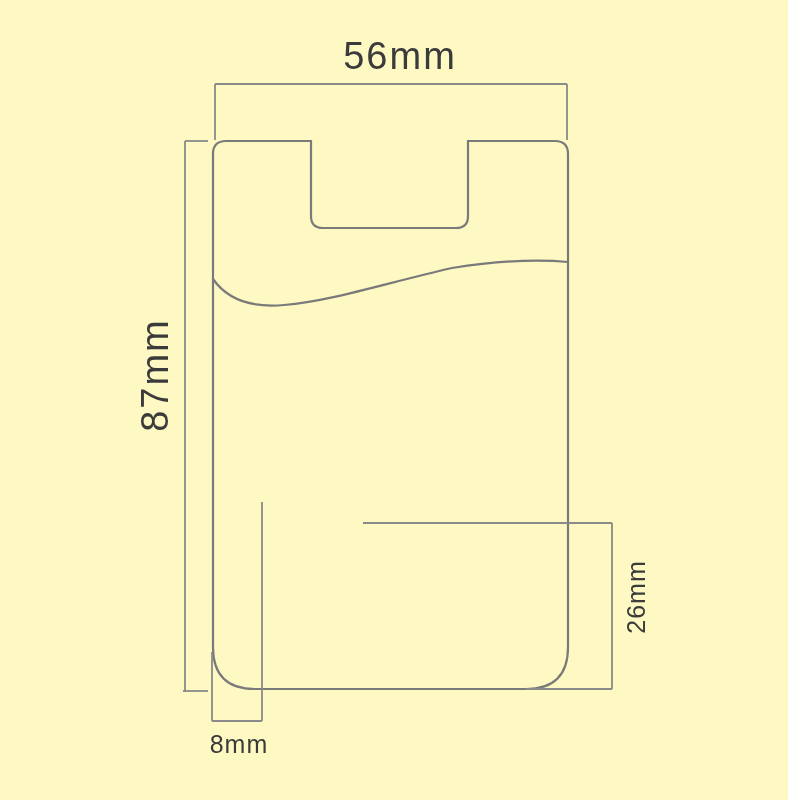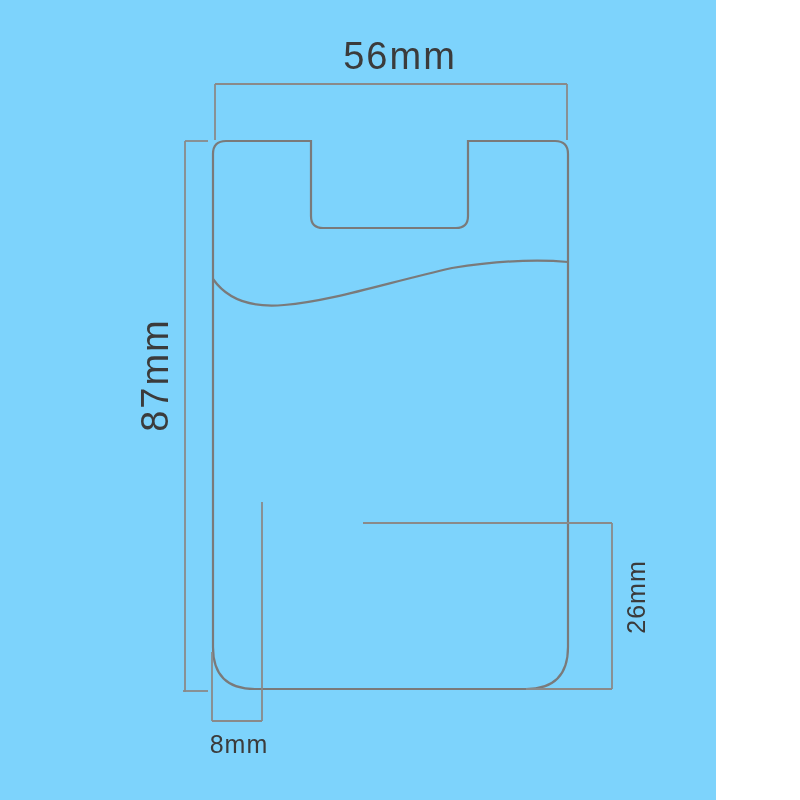--- a/index.html
+++ b/index.html
@@ -2,23 +2,23 @@
 <html><head>
 <meta charset="utf-8">
 <style>
   html, body {
     margin: 0;
     padding: 0;
     background: #ffffff;
   }
   .canvas {
     position: relative;
-    width: 716px;
+    width: 788px;
     height: 800px;
-    background: #7dd3fc;
+    background: #fef9c3;
     overflow: hidden;
     font-family: "Liberation Sans", sans-serif;
   }
   svg {
     display: block;
   }
   .dim-label {
     font-family: "Liberation Sans", "DejaVu Sans", sans-serif;
     fill: #3b3b3b;
     letter-spacing: 2px;

